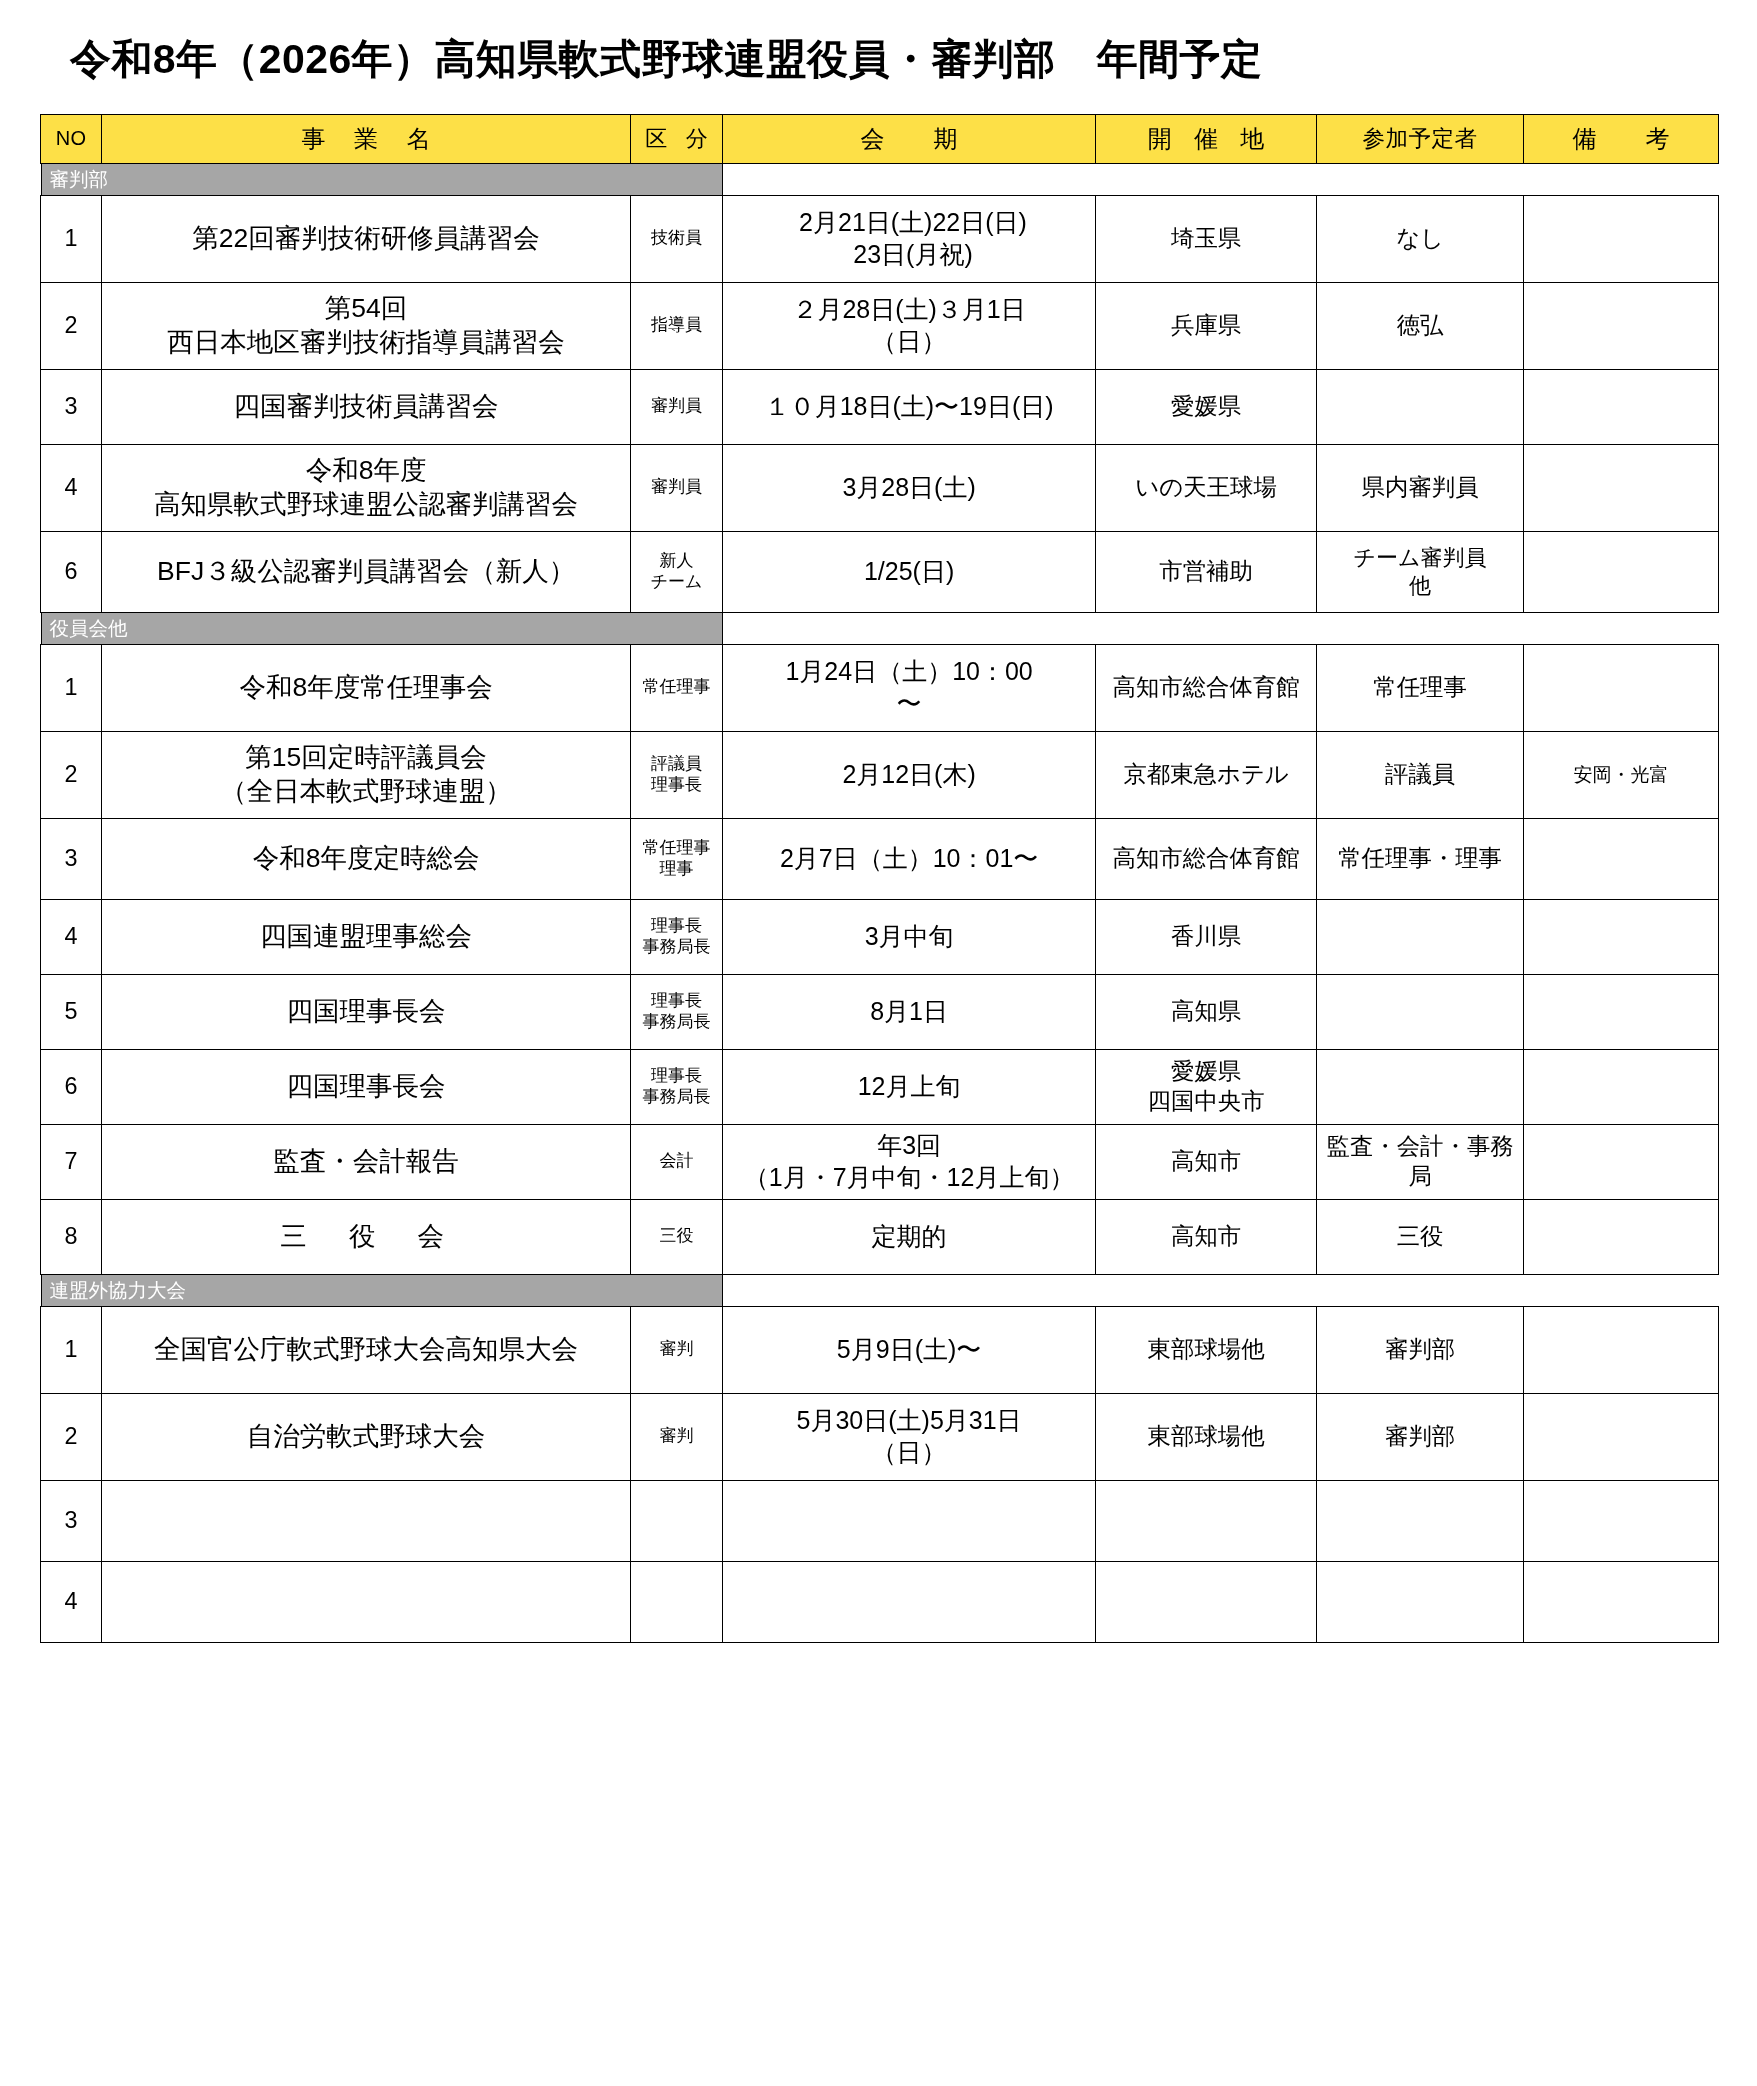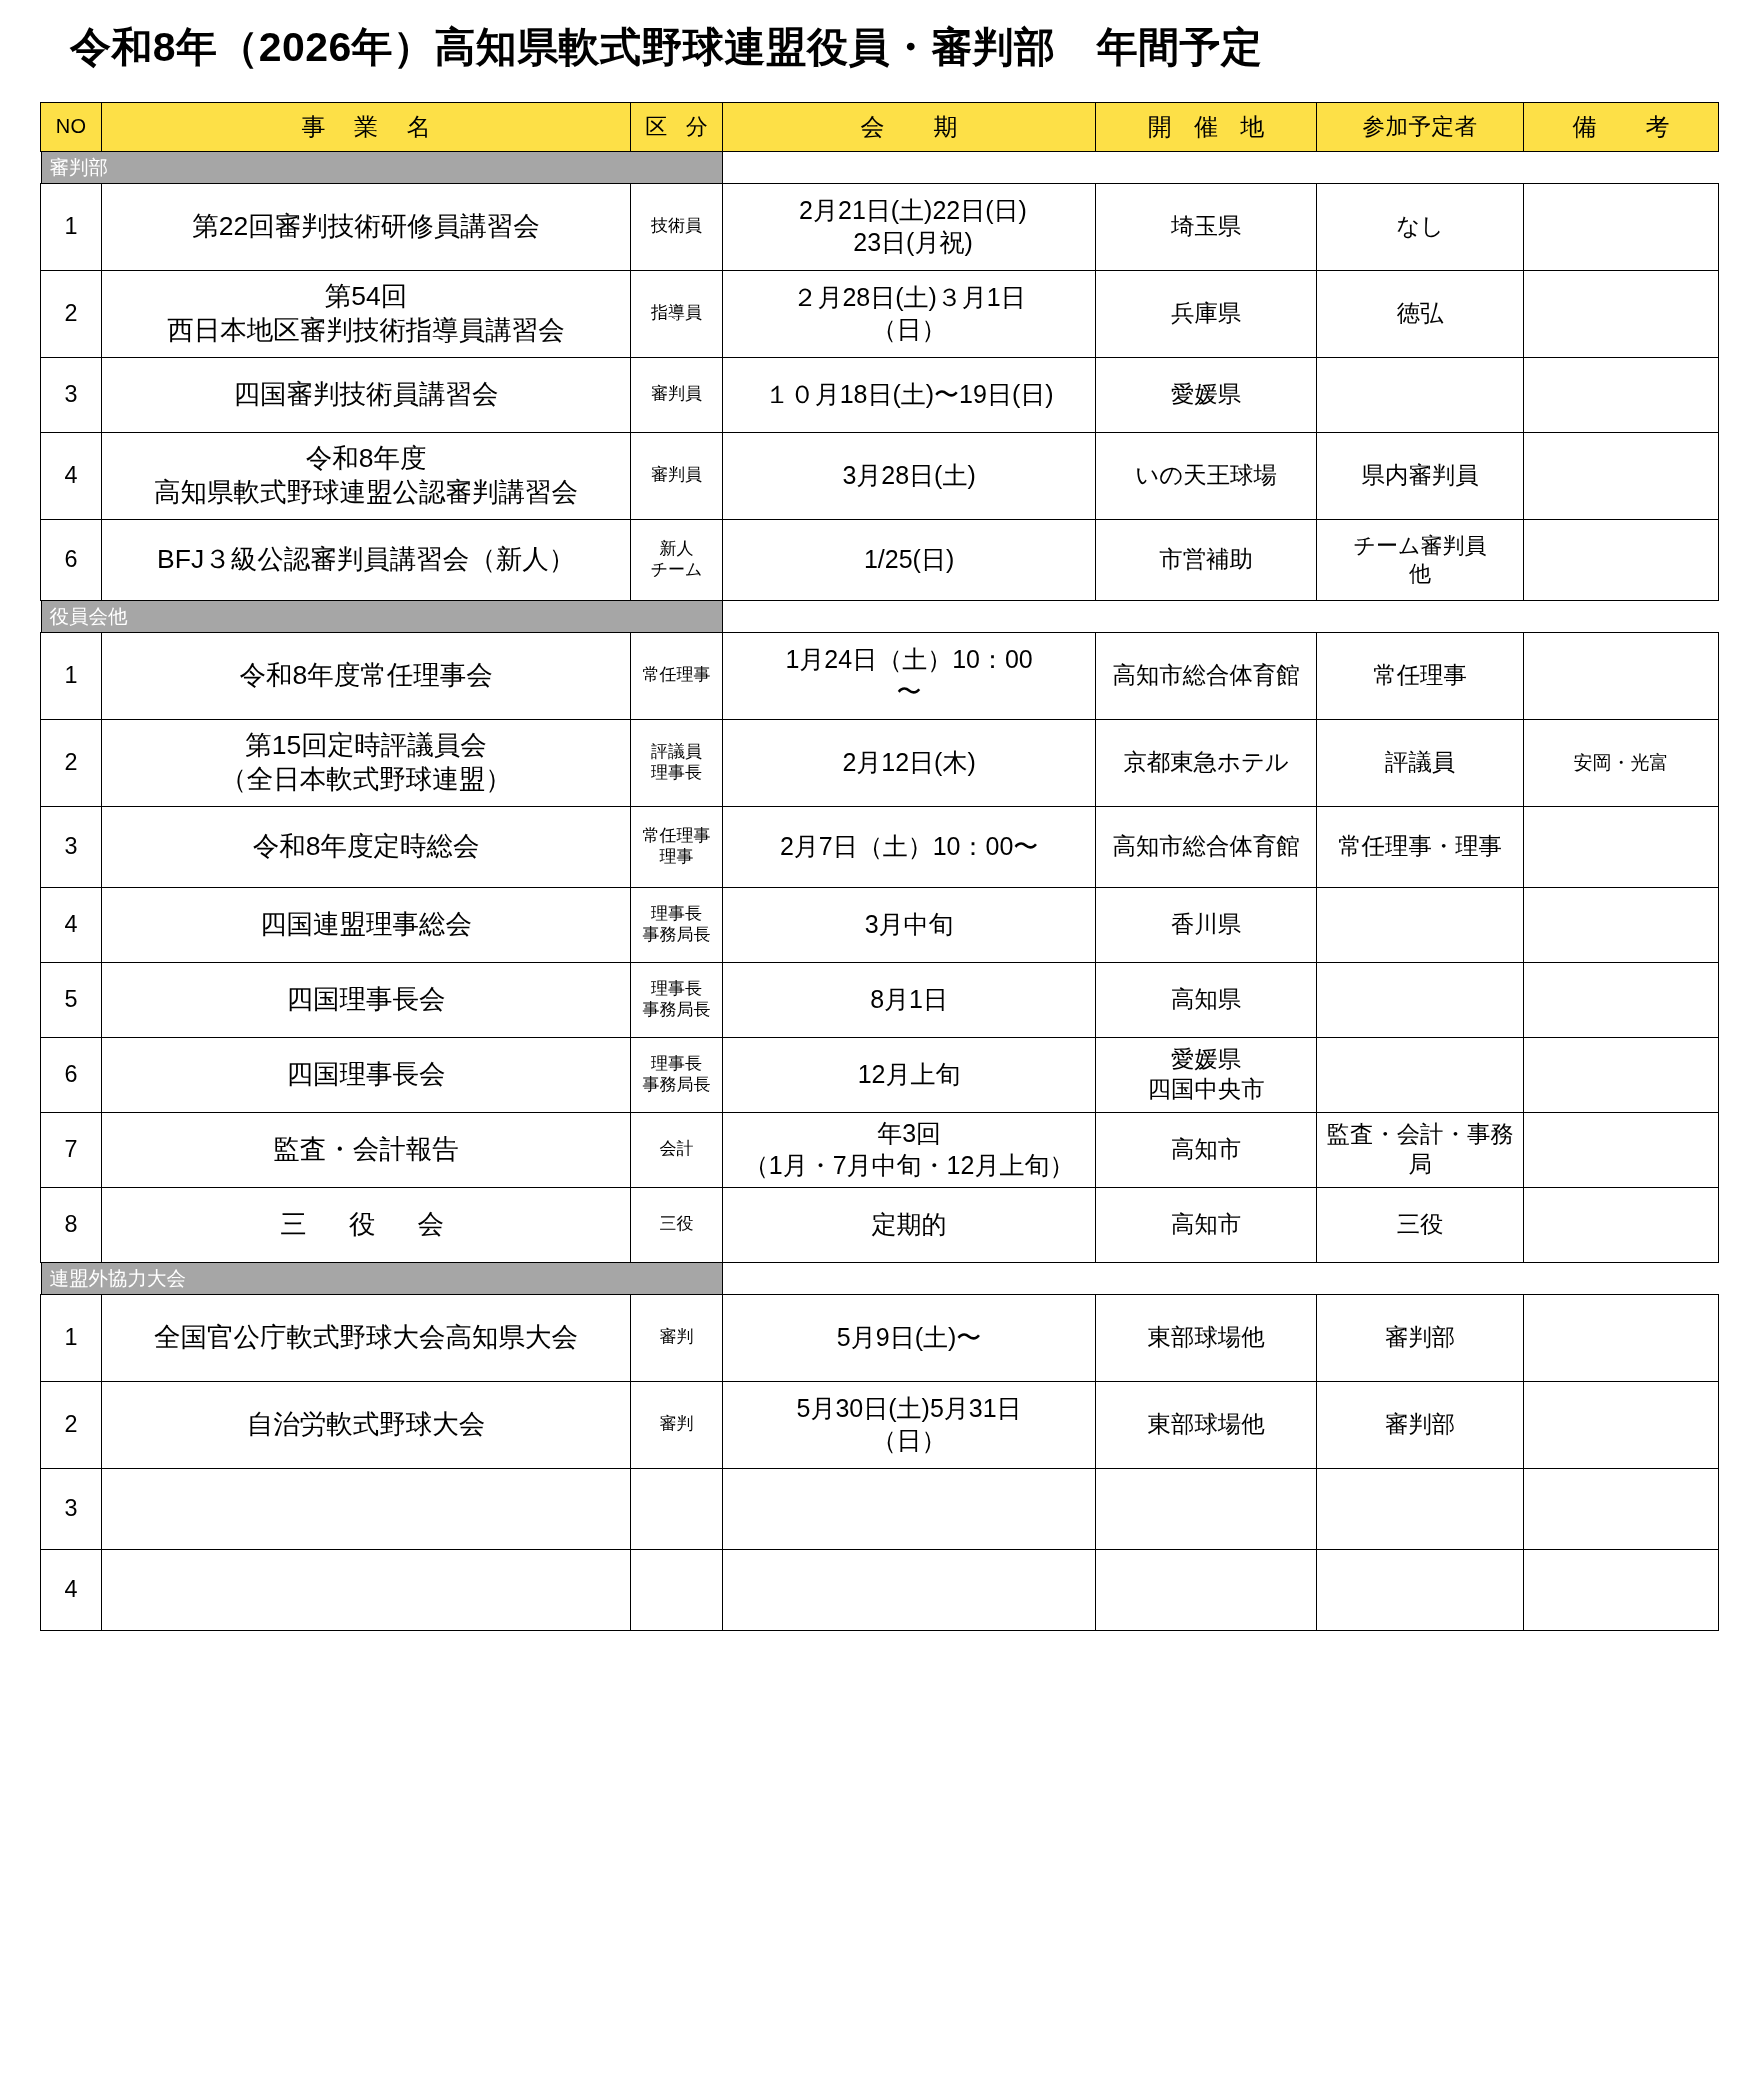--- a/index.html
+++ b/index.html
@@ -10,21 +10,21 @@
   body {
     width: 1758px;
     height: 2087px;
     font-family: "Liberation Sans", "DejaVu Sans", sans-serif;
     color: #000000;
     -webkit-font-smoothing: antialiased;
   }
   .page {
     width: 1396px;
     box-sizing: border-box;
-    padding: 0 37px;
+    padding: 12px 37px;
   }
   .doc-title {
     font-size: 41px;
     font-weight: bold;
     letter-spacing: 0.4px;
     padding: 20px 0 26.5px 33px;
     white-space: nowrap;
   }
   table.schedule {
     border-collapse: collapse;
@@ -238,21 +238,21 @@
         <td class="cell-kaiki">2月12日(木)</td>
         <td class="cell-place place-small">京都東急ホテル</td>
         <td class="cell-member">評議員</td>
         <td class="cell-note">安岡・光富</td>
       </tr>
 
       <tr class="r-h-med">
         <td class="cell-no">3</td>
         <td class="cell-name">令和8年度定時総会</td>
         <td class="cell-kubun kubun-small">常任理事<br>理事</td>
-        <td class="cell-kaiki">2月7日（土）10：00〜</td>
+        <td class="cell-kaiki">2月7日（土）10：01〜</td>
         <td class="cell-place place-small">高知市総合体育館</td>
         <td class="cell-member place-small">常任理事・理事</td>
         <td class="cell-note"></td>
       </tr>
 
       <tr class="r-h-std">
         <td class="cell-no">4</td>
         <td class="cell-name">四国連盟理事総会</td>
         <td class="cell-kubun kubun-small">理事長<br>事務局長</td>
         <td class="cell-kaiki">3月中旬</td>

